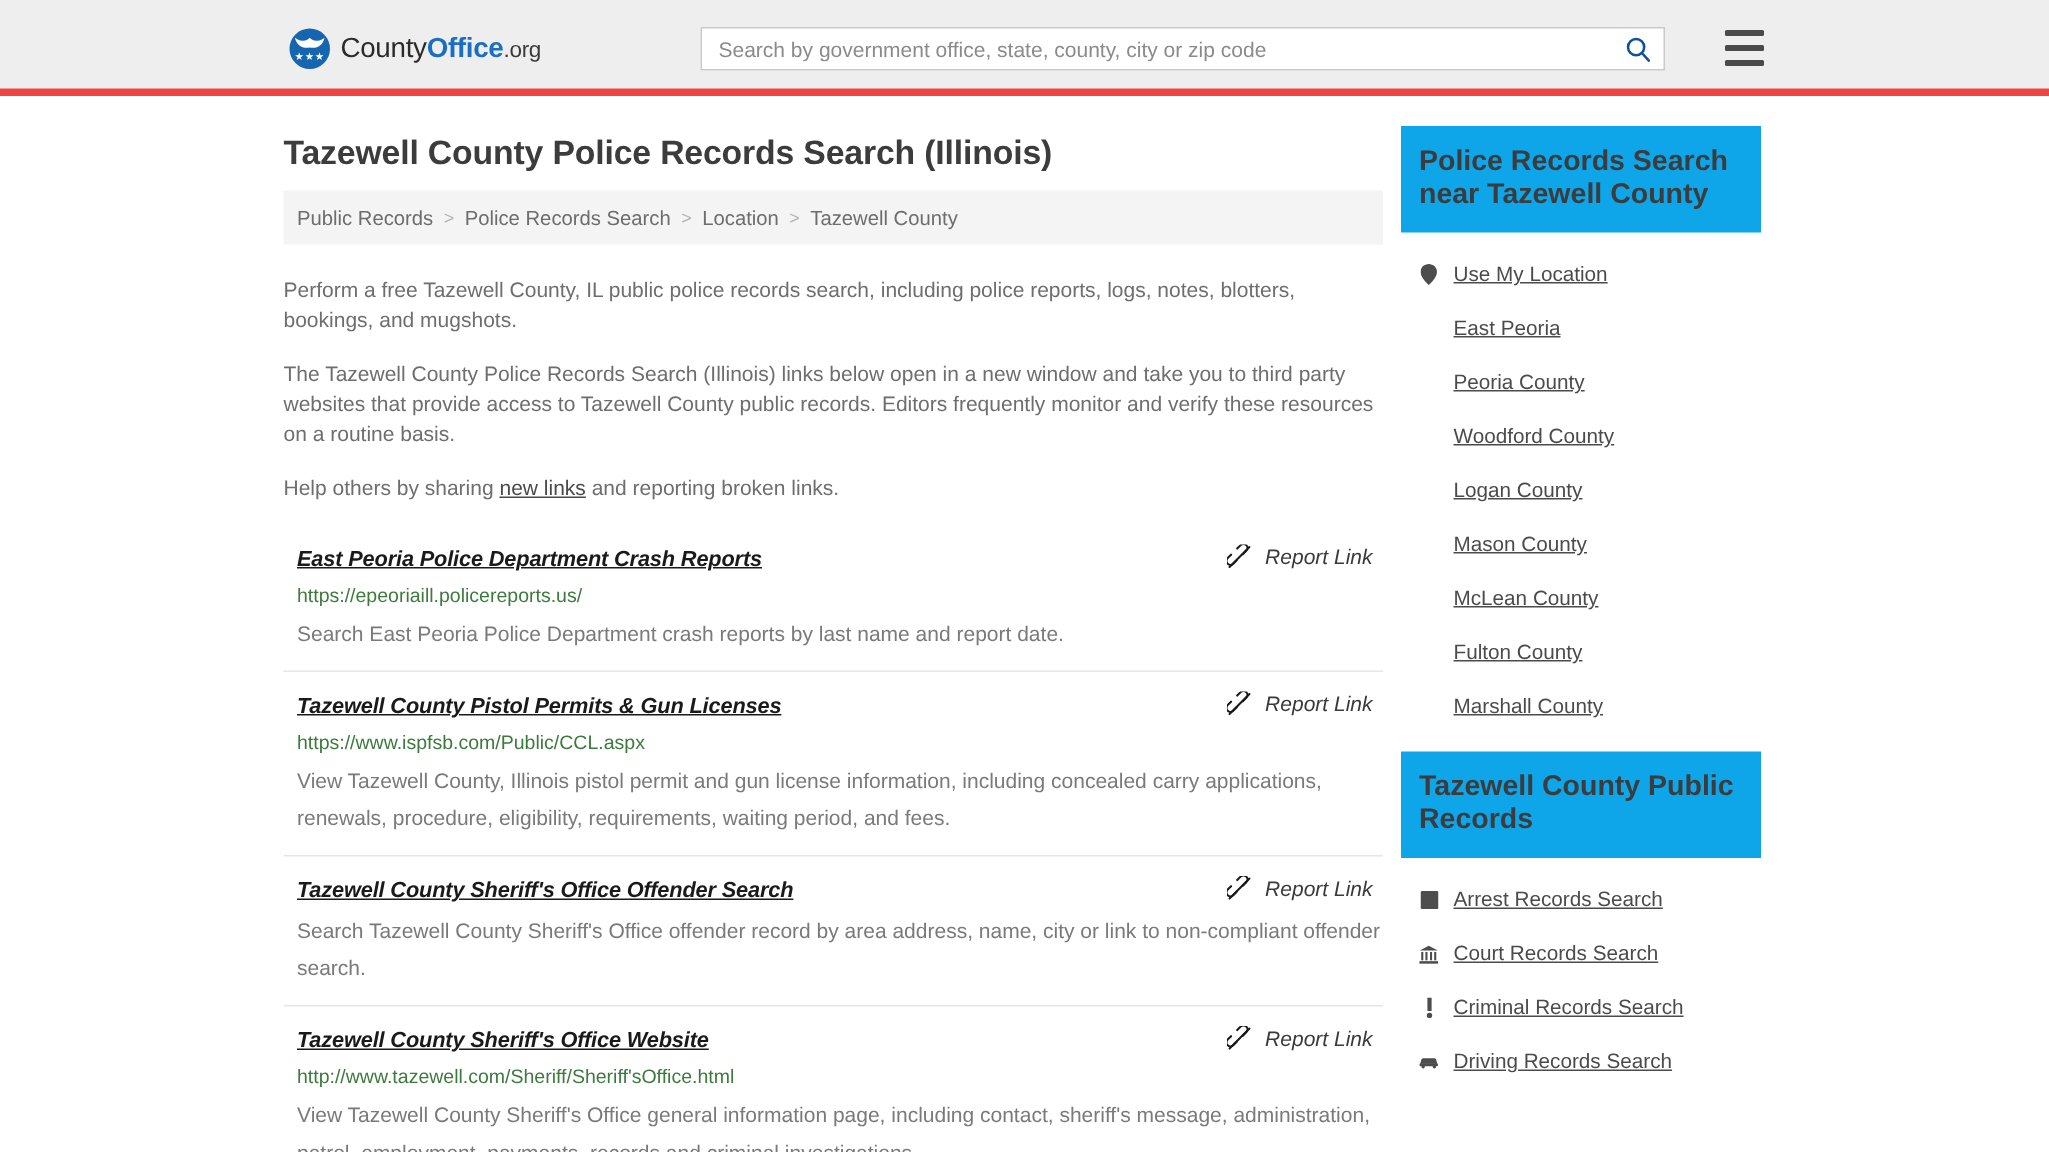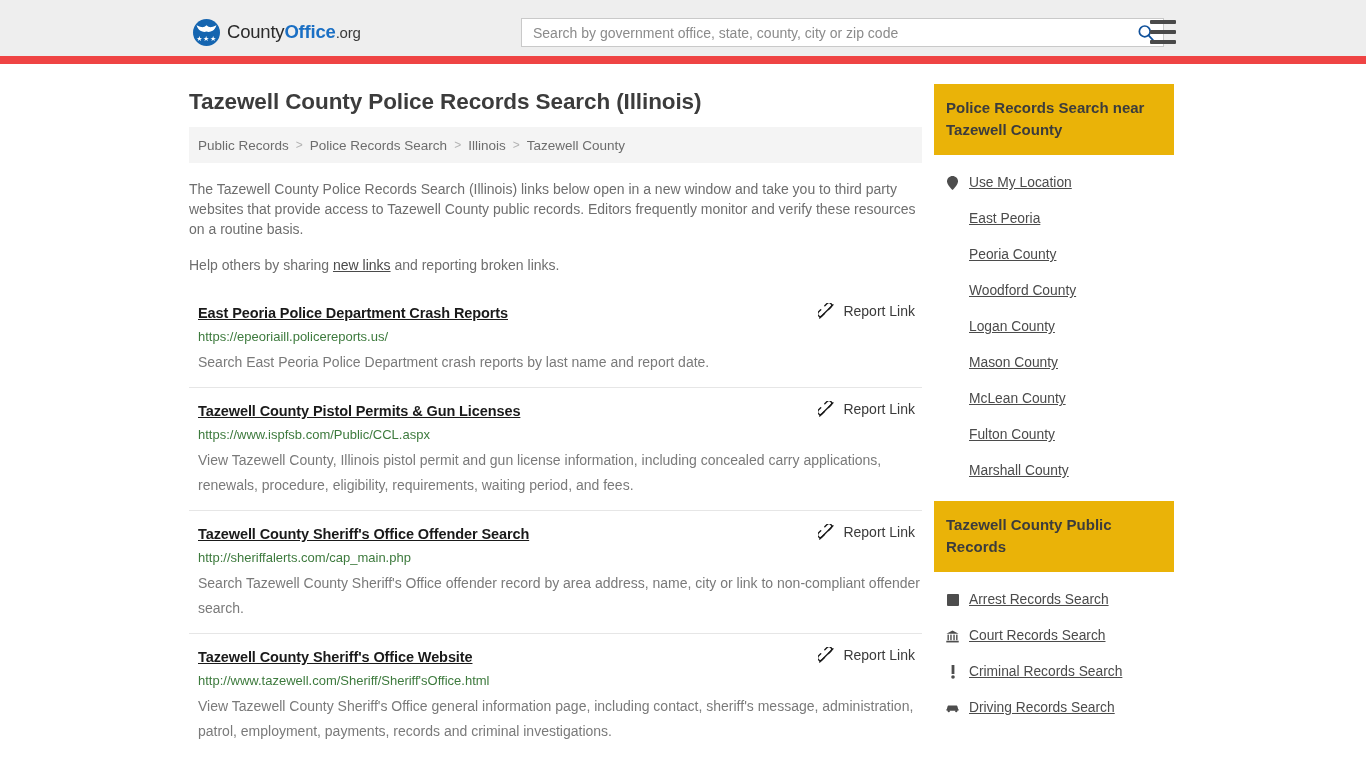--- a/index.html
+++ b/index.html
@@ -10,21 +10,21 @@
     background: #ffffff;
     font-family: "Liberation Sans", sans-serif;
     -webkit-font-smoothing: antialiased;
   }
 
   
   .site-header {
     width: 1366px;
     height: 64px;
     background: #eeeeee;
-    border-bottom: 8px solid #ef4444;
+    border-bottom: 5px solid #ef4444;
     display: flex;
     align-items: center;
     position: relative;
   }
   .brand {
     position: absolute;
     left: 193px;
     top: 19px;
     display: flex;
     align-items: center;
@@ -59,21 +59,21 @@
     color: #2b2b2b;
     letter-spacing: -0.2px;
     white-space: nowrap;
   }
   .brand-text .b1 { color: #2b2b2b; }
   .brand-text .b2 { color: #1a6fc4; font-weight: bold; }
   .brand-text .b3 { color: #3a3a3a; font-size: 15px; }
 
   .search-wrap {
     position: absolute;
-    left: 521px;
+    left: 467px;
     top: 18px;
     width: 643px;
     height: 29px;
     background: #ffffff;
     border: 1px solid #c9c9c9;
     display: flex;
     align-items: center;
   }
   .search-input {
     flex: 1;
@@ -181,20 +181,21 @@
   .result {
     border-top: 1px solid #e6e6e6;
     padding: 13px 0 12px 9px;
     position: relative;
   }
   .result:first-child { border-top: none; padding-top: 14px; }
   .result-head {
     display: flex;
     align-items: flex-start;
     justify-content: space-between;
+    font-style: italic;
   }
   .result-title {
     font-size: 14.5px;
     font-weight: bold;
     color: #1a1a1a;
     text-decoration: underline;
     line-height: 20px;
     letter-spacing: -0.1px;
   }
   .report-link {
@@ -219,23 +220,23 @@
   .result-desc {
     margin-top: 4px;
     font-size: 14px;
     line-height: 25px;
     color: #7a7a7a;
   }
 
   
   .panel { margin-bottom: 12px; }
   .panel-header {
-    background: #eab308;
+    background: #0ea5e9;
     padding: 13px 12px 14px 12px;
-    font-size: 15px;
+    font-size: 19px;
     line-height: 22px;
     font-weight: bold;
     color: #3c3c3c;
   }
   .panel-list { padding: 10px 0 0 12px; }
   .panel-item {
     display: flex;
     align-items: center;
     gap: 10px;
     height: 36px;
@@ -294,26 +295,27 @@
 
     <div class="main-col">
 
       <h1 class="page-title">Tazewell County Police Records Search (Illinois)</h1>
 
       <nav class="breadcrumb">
         <a href="#">Public Records</a>
         <span class="sep">&gt;</span>
         <a href="#">Police Records Search</a>
         <span class="sep">&gt;</span>
-        <a href="#">Illinois</a>
+        <a href="#">Location</a>
         <span class="sep">&gt;</span>
         <span class="current">Tazewell County</span>
       </nav>
 
       <div class="intro">
+        <p class="p1">Perform a free Tazewell County, IL public police records search, including police reports, logs, notes, blotters, bookings, and mugshots.</p>
         <p>The Tazewell County Police Records Search (Illinois) links below open in a new window and take you to third party websites that provide access to Tazewell County public records. Editors frequently monitor and verify these resources on a routine basis.</p>
         <p><span>Help others by sharing </span><a class="inline-link" href="#">new links</a><span> and reporting broken links.</span></p>
       </div>
 
       <div class="results" id="results-container">
           <div class="result">
             <div class="result-head">
               <a class="result-title" href="#">East Peoria Police Department Crash Reports</a>
               <span class="report-link">
                 <svg width="17" height="17" viewBox="0 0 20 20">
@@ -347,21 +349,20 @@
               <a class="result-title" href="#">Tazewell County Sheriff's Office Offender Search</a>
               <span class="report-link">
                 <svg width="17" height="17" viewBox="0 0 20 20">
                   <path d="M7.6 12.4 L4.9 15.1 a3.1 3.1 0 0 1-4.4-4.4 L3.2 8" fill="none" stroke="#1a1a1a" stroke-width="1.6" stroke-linecap="round"></path>
                   <path d="M12.4 7.6 L15.1 4.9 a3.1 3.1 0 0 0-4.4-4.4 L8 3.2" fill="none" stroke="#1a1a1a" stroke-width="1.6" stroke-linecap="round"></path>
                   <line x1="2" y1="17.6" x2="17.6" y2="2" stroke="#1a1a1a" stroke-width="1.6" stroke-linecap="round"></line>
                 </svg>
                 <span class="label">Report Link</span>
               </span>
             </div>
-            <div class="result-url">http://sheriffalerts.com/cap_main.php</div>
             <div class="result-desc">Search Tazewell County Sheriff's Office offender record by area address, name, city or link to non-compliant offender search.</div>
           </div>
           <div class="result">
             <div class="result-head">
               <a class="result-title" href="#">Tazewell County Sheriff's Office Website</a>
               <span class="report-link">
                 <svg width="17" height="17" viewBox="0 0 20 20">
                   <path d="M7.6 12.4 L4.9 15.1 a3.1 3.1 0 0 1-4.4-4.4 L3.2 8" fill="none" stroke="#1a1a1a" stroke-width="1.6" stroke-linecap="round"></path>
                   <path d="M12.4 7.6 L15.1 4.9 a3.1 3.1 0 0 0-4.4-4.4 L8 3.2" fill="none" stroke="#1a1a1a" stroke-width="1.6" stroke-linecap="round"></path>
                   <line x1="2" y1="17.6" x2="17.6" y2="2" stroke="#1a1a1a" stroke-width="1.6" stroke-linecap="round"></line>

